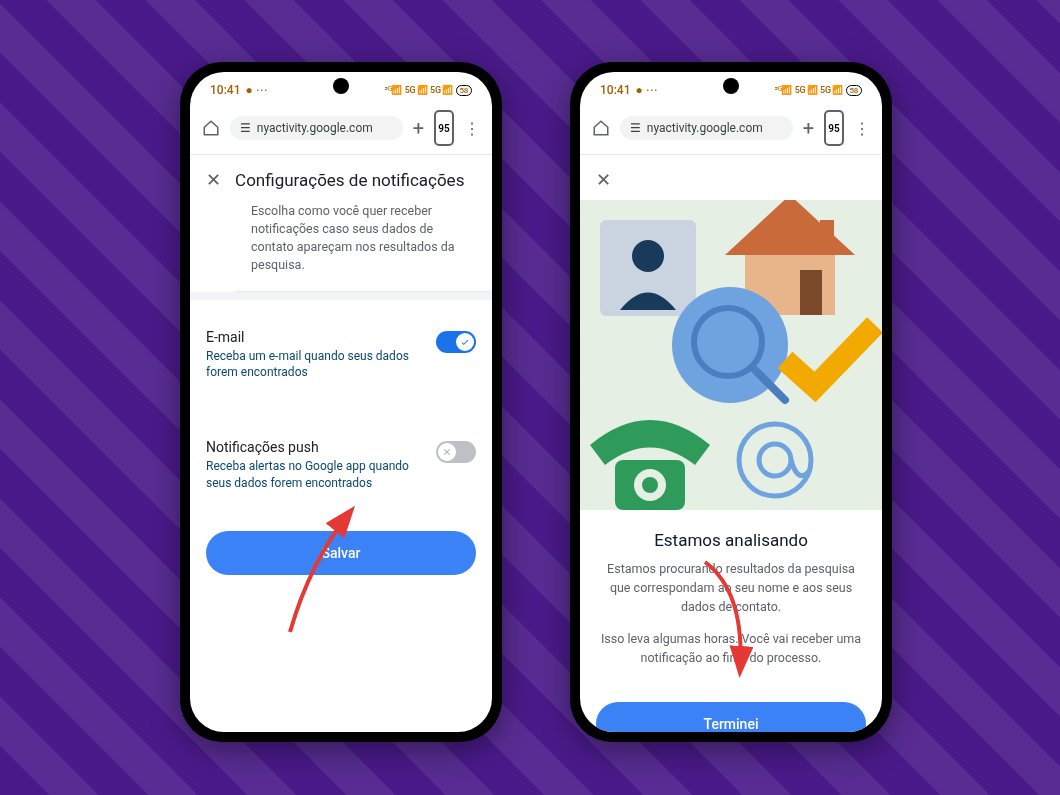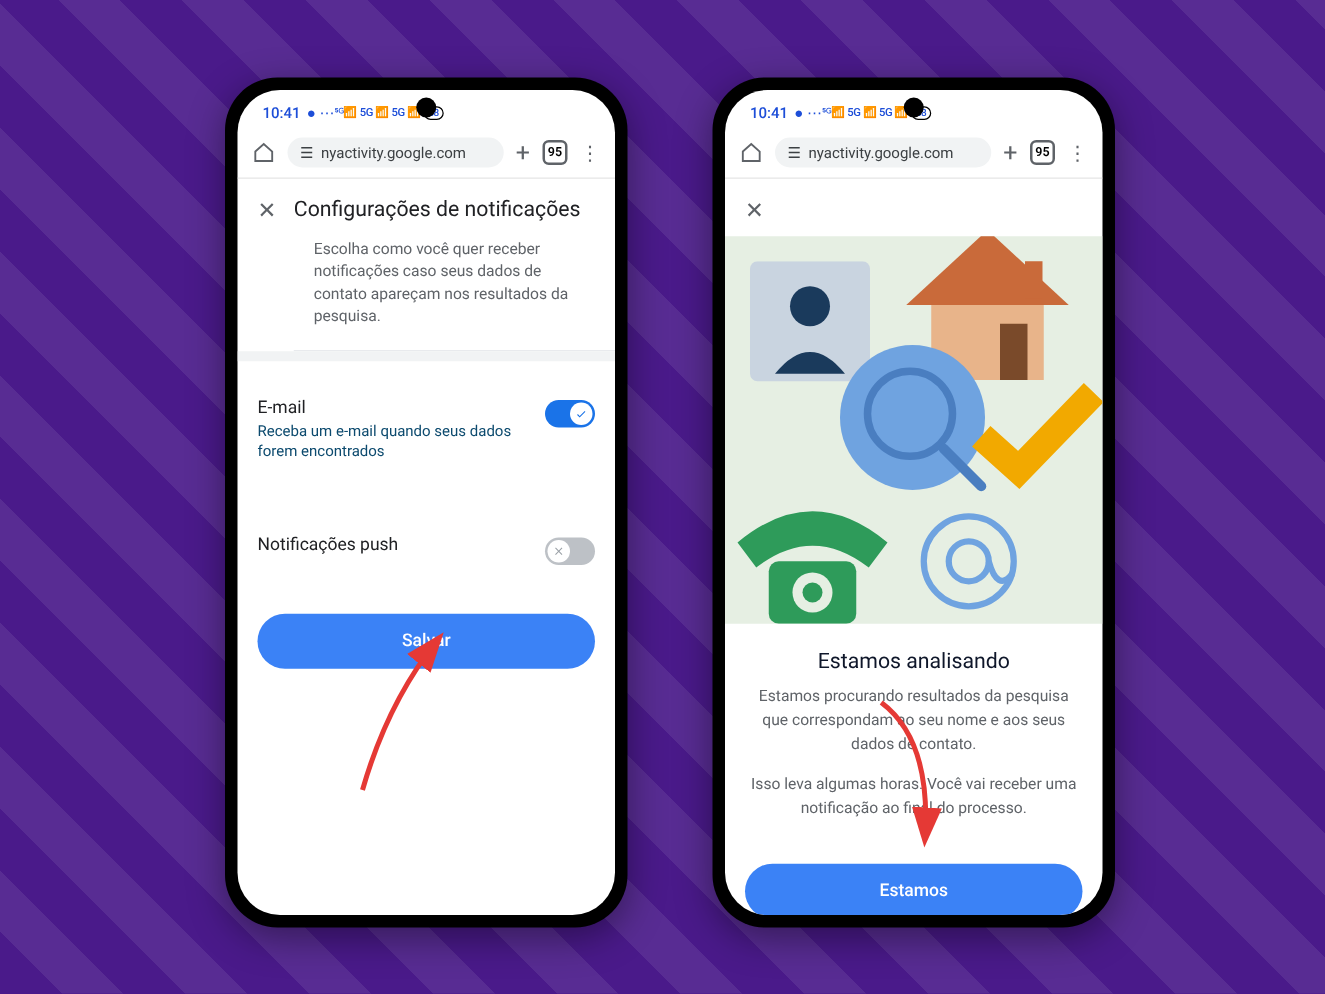--- a/index.html
+++ b/index.html
@@ -48,25 +48,26 @@
       transform: translateX(-50%);
       width: 16px;
       height: 16px;
       background: #000;
       border-radius: 50%;
       z-index: 10;
     }
     .status-bar {
       height: 30px;
       display: flex;
+      justify-content: space-between;
       align-items: center;
       padding: 6px 20px 0;
       font-size: 12px;
       font-weight: 500;
-      color: #1d4ed8;
+      color: #a16207;
     }
     .status-left { display: flex; align-items: center; gap: 5px; }
     .status-right { display: flex; align-items: center; gap: 2px; font-size: 9px; letter-spacing: -0.3px; }
     .browser-bar {
       display: flex;
       align-items: center;
       gap: 10px;
       padding: 8px 12px;
       border-bottom: 1px solid #e5e5e5;
     }
@@ -79,21 +80,21 @@
       font-size: 12px;
       color: #3c4043;
       display: flex;
       align-items: center;
       gap: 6px;
       overflow: hidden;
       white-space: nowrap;
     }
     .tab-count {
       width: 20px;
-      height: 20px;
+      height: 36px;
       border: 2px solid #5f6368;
       border-radius: 5px;
       display: flex;
       align-items: center;
       justify-content: center;
       font-size: 10px;
       font-weight: 600;
     }
     .content { padding: 0; }
     .page-header {
@@ -227,20 +228,21 @@
               <svg width="10" height="10" viewBox="0 0 24 24">
                   <path fill="#1a73e8" d="M9 16.2l-3.5-3.5L4 14.2 9 19.2 20 8.2l-1.4-1.4z"></path>
                 </svg>
             </div>
           </div>
         </div>
 
         <div class="setting-row">
           <div class="setting-text">
             <div class="setting-title">Notificações push</div>
+            <div class="setting-sub">Receba alertas no Google app quando seus dados forem encontrados</div>
           </div>
           <div class="toggle off">
             <div class="toggle-knob">
               <svg width="10" height="10" viewBox="0 0 24 24">
                   <path fill="#9aa0a6" d="M19 6.4L17.6 5 12 10.6 6.4 5 5 6.4 10.6 12 5 17.6 6.4 19 12 13.4 17.6 19 19 17.6 13.4 12z"></path>
                 </svg>
             </div>
           </div>
         </div>
 
@@ -329,21 +331,21 @@
             <circle cx="45" cy="45" r="16" fill="none" stroke="#6fa3e0" stroke-width="5"></circle>
             <path d="M61 45 Q68 70 80 55" fill="none" stroke="#6fa3e0" stroke-width="5"></path>
           </svg>
         </div>
 
         <div class="card2">
           <div class="card2-title">Estamos analisando</div>
           <div class="card2-text">Estamos procurando resultados da pesquisa que correspondam ao seu nome e aos seus dados de contato.</div>
           <div class="card2-text">Isso leva algumas horas. Você vai receber uma notificação ao final do processo.</div>
         </div>
-        <div class="primary-btn">Estamos</div>
+        <div class="primary-btn">Terminei</div>
       </div>
 
       <div class="arrow" style="left:115px;top:480px;">
         <svg width="100" height="140">
           <defs>
               <marker id="ah2" markerWidth="10" markerHeight="10" refX="6" refY="3" orient="auto">
                 <path d="M0,0 L0,6 L8,3 z" fill="#e53935"></path>
               </marker>
             </defs>
           <path d="M10,10 Q50,40 45,118" stroke="#e53935" stroke-width="4" fill="none" marker-end="url(#ah2)"></path>

